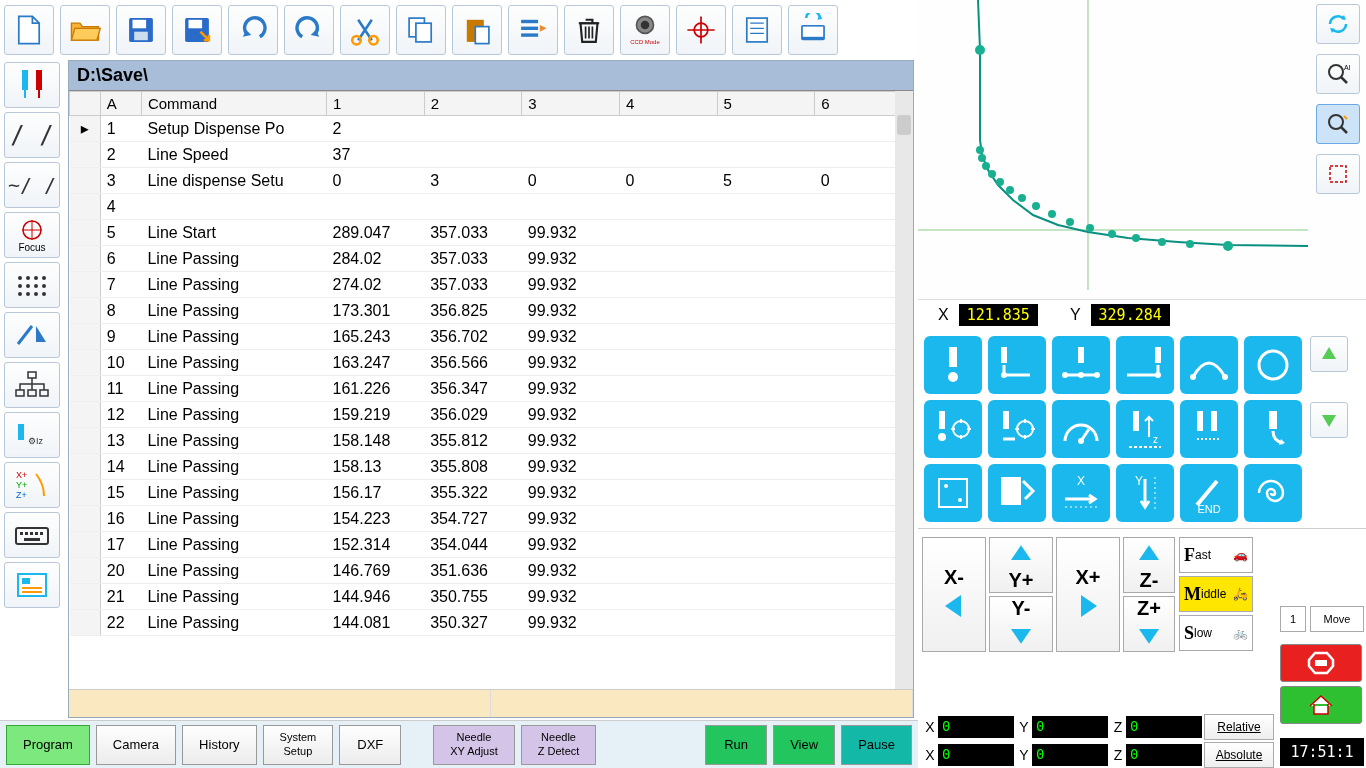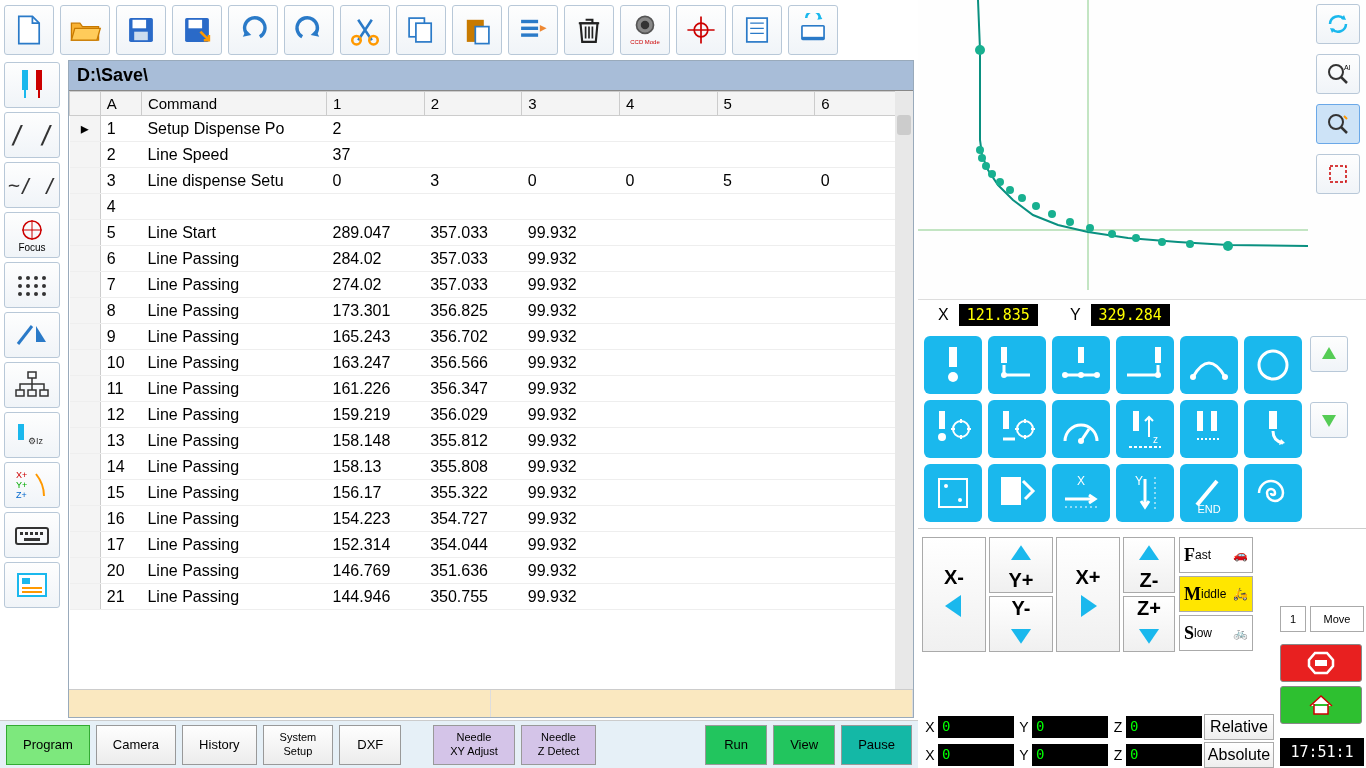--- a/index.html
+++ b/index.html
@@ -70,21 +70,21 @@
 .move-btn { flex: 1; height: 26px; border: 1px solid #aaa; background: #fff; font-size: 11px; cursor:pointer; display:flex; align-items:center; justify-content:center;}
 .big-icon-btn { width: 82px; height: 38px; border: 1px solid #888; border-radius: 3px; display: flex; align-items: center; justify-content: center; cursor: pointer; }
 .big-icon-btn.red { background: #e82020; }
 .big-icon-btn.green { background: #2ec030; }
 
 
 .pos-readouts { position: absolute; left: 920px; bottom: 0; right: 90px; height: 56px; display: grid; grid-template-columns: repeat(3, 1fr) 70px; grid-template-rows: 26px 26px; gap: 2px; padding: 2px; }
 .pos-cell { display: flex; align-items: center; }
 .pos-lbl { width: 16px; font-size: 14px; text-align: center; }
 .pos-val { flex: 1; background: #000; color: #0f0; font-family: monospace; padding: 2px 4px; font-size: 14px; height: 22px; }
-.mode-btn { border: 1px solid #aaa; background: linear-gradient(#fff,#eee); font-size: 16px; display: flex; align-items: center; justify-content: center; cursor: pointer; }
+.mode-btn { border: 1px solid #aaa; background: linear-gradient(#fff,#eee); font-size: 12px; display: flex; align-items: center; justify-content: center; cursor: pointer; text-decoration: underline; }
 
 .clock { position: absolute; right: 2px; bottom: 2px; width: 84px; height: 28px; background: #000; color: #fff; font-family: monospace; font-size: 15px; display: flex; align-items: center; justify-content: center; }
 
 
 .bottom-bar { position: absolute; bottom: 0; left: 0; width: 918px; height: 48px; background: #e6f0f7; display: flex; align-items: center; padding: 0 6px; gap: 6px; border-top: 1px solid #ccc; }
 .bb-btn { height: 40px; padding: 0 16px; border: 1px solid #999; background: linear-gradient(#fefefe,#ececec); font-size: 13px; cursor: pointer; display: flex; align-items: center; justify-content: center; min-width: 62px; text-align: center; }
 .bb-btn.active { background: #7de87d; border-color: #3a3; }
 .bb-btn.purple { background: #d4c4e8; }
 .bb-btn.orange { background: #22c55e; }
 .bb-btn.blue { background: #14b8a6; }
@@ -502,20 +502,31 @@
             <td></td>
             <td></td>
             <td></td>
           </tr>
           <tr>
             <td></td>
             <td>21</td>
             <td>Line Passing</td>
             <td>144.946</td>
             <td>350.755</td>
+            <td>99.932</td>
+            <td></td>
+            <td></td>
+            <td></td>
+          </tr>
+          <tr>
+            <td></td>
+            <td>22</td>
+            <td>Line Passing</td>
+            <td>144.081</td>
+            <td>350.327</td>
             <td>99.932</td>
             <td></td>
             <td></td>
             <td></td>
           </tr>
         </tbody>
     </table>
     <div class="scroll-stub">
         <div class="scroll-thumb"></div>
       </div>

